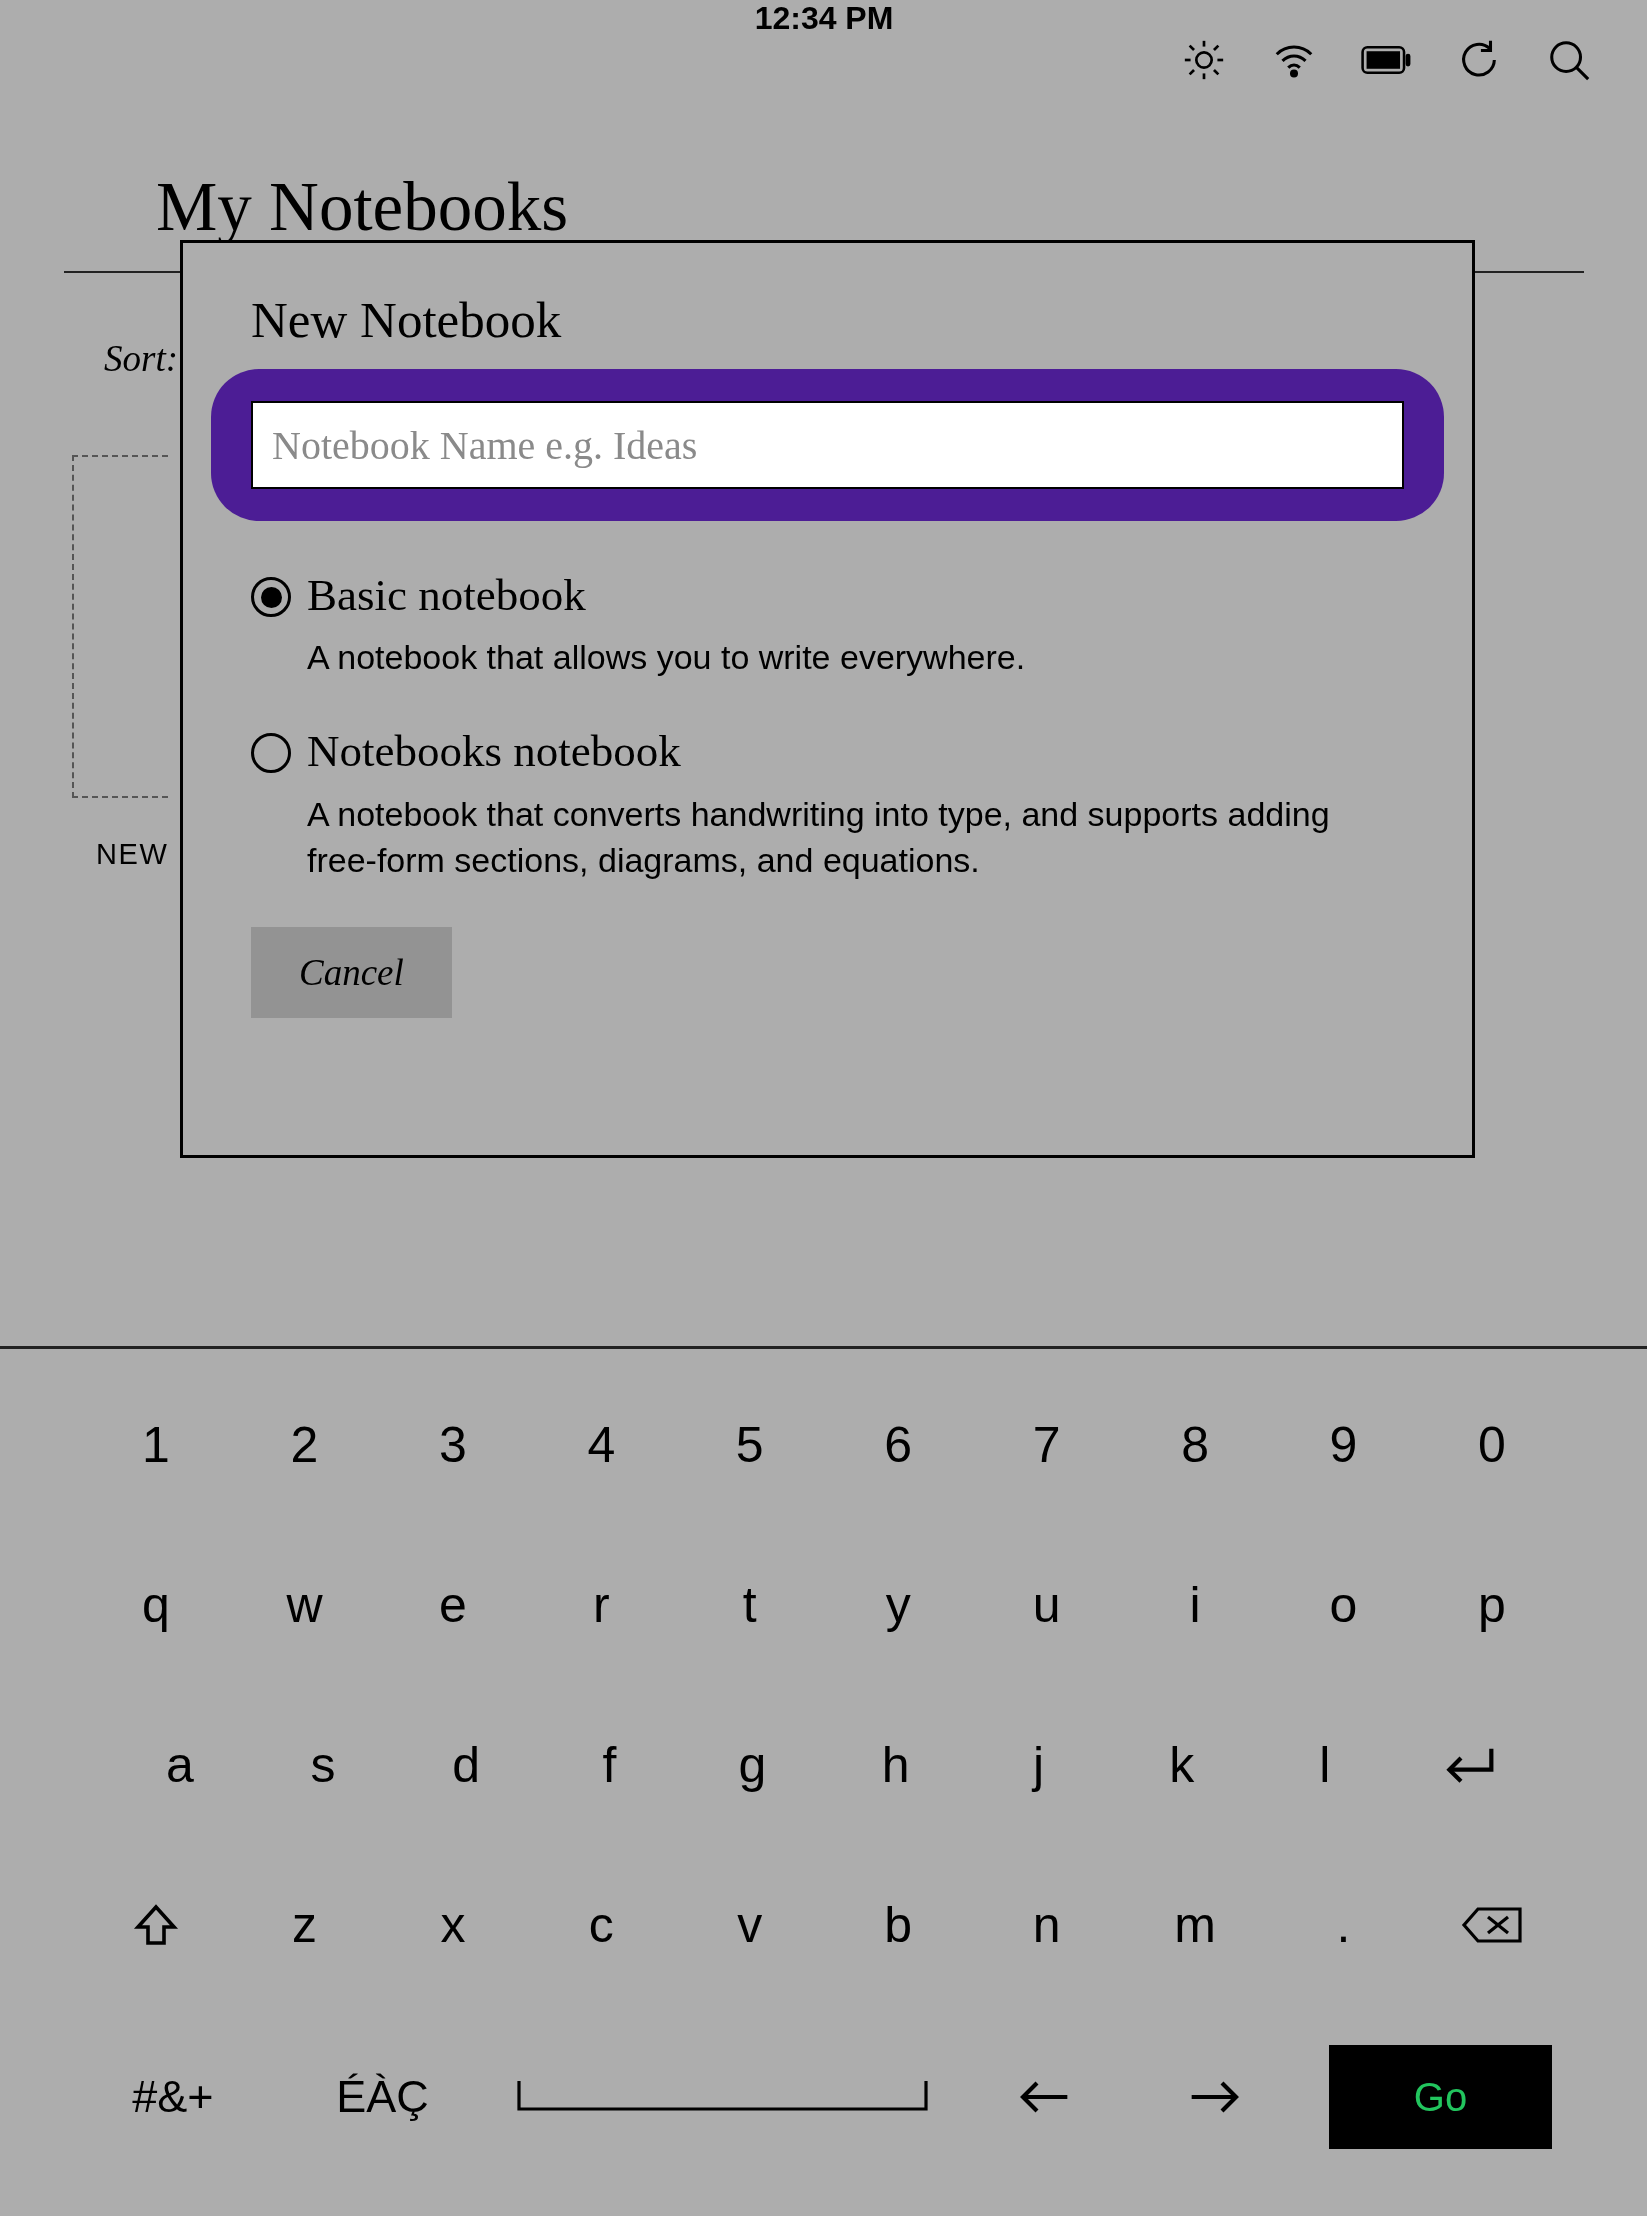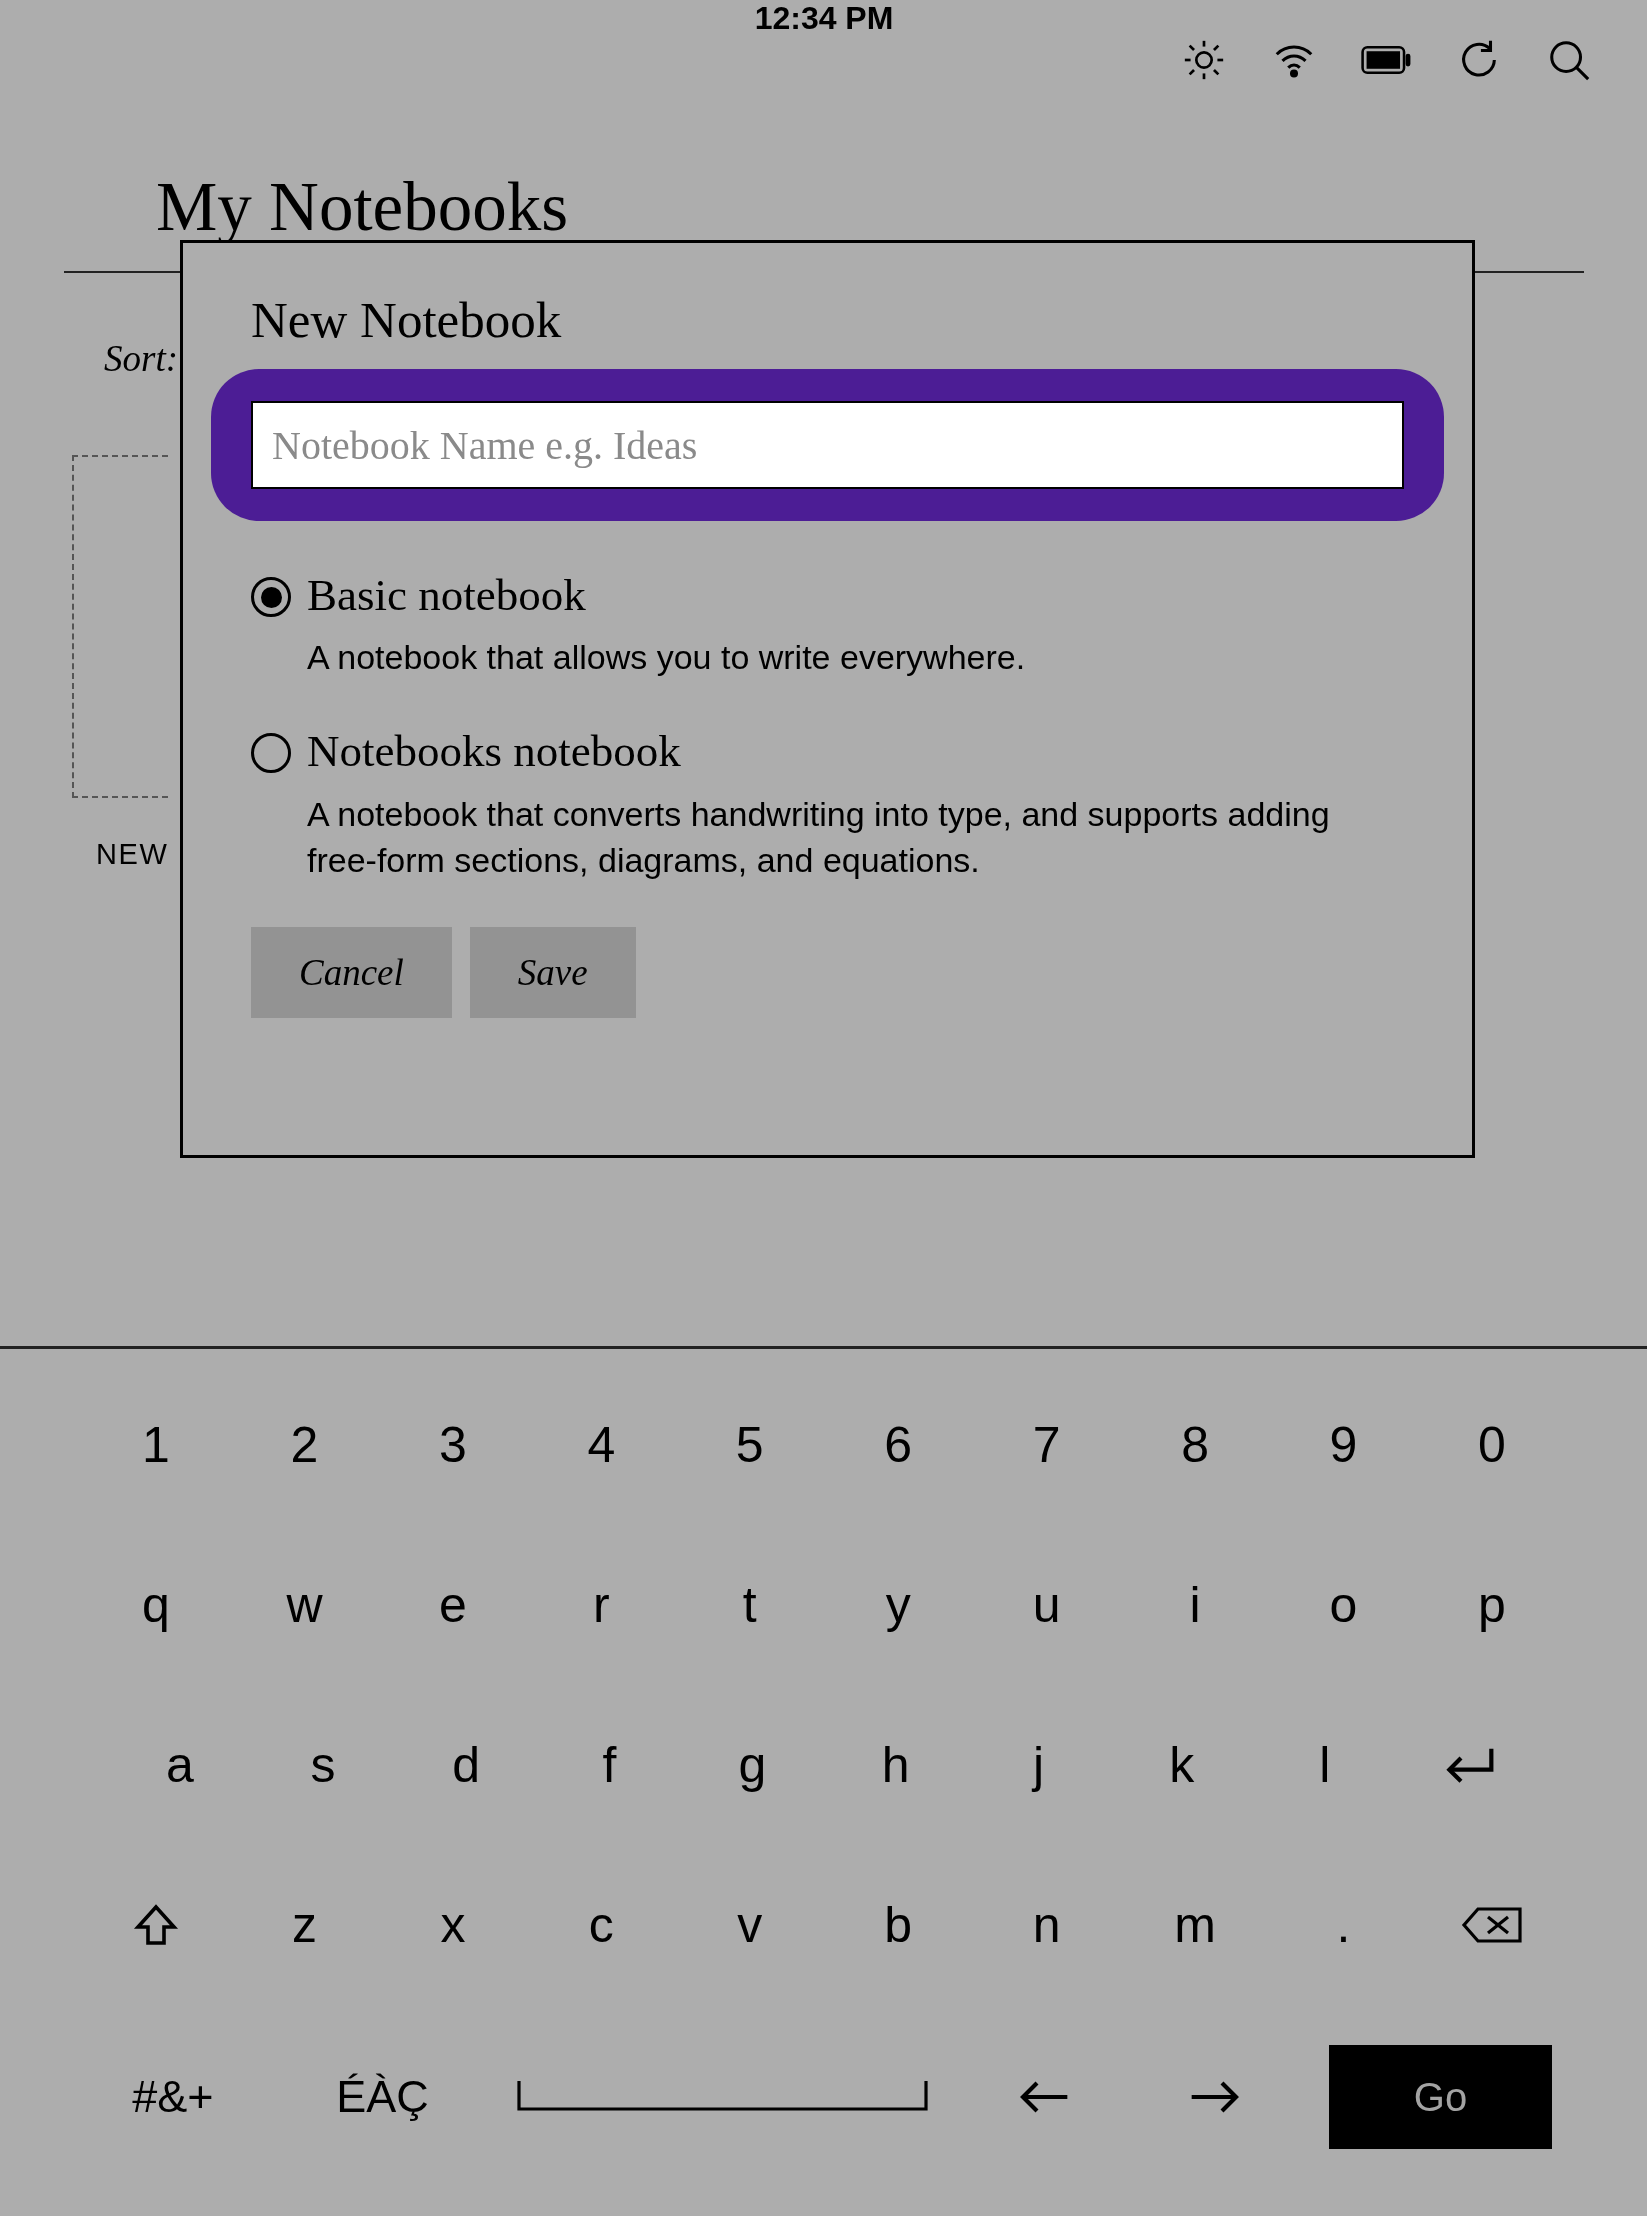--- a/index.html
+++ b/index.html
@@ -166,21 +166,21 @@
   .key {
     width: 120px; height: 80px;
     display: flex; align-items: center; justify-content: center;
     font-size: 50px;
   }
   .krow3 { padding: 0 24px 0 24px; }
   .krow5 { justify-content: flex-start; gap: 56px; }
   .space-key { flex: 1; display:flex; align-items:center; justify-content:center; }
   .go-key {
     width: 232px; height: 104px;
-    background: #000; color: #a3a3a3;
+    background: #000; color: #22c55e;
     font-size: 40px;
     display:flex; align-items:center; justify-content:center;
   }
   .sym-key { font-size: 45px; width: 160px; }
   .accent-key { font-size: 45px; width: 160px; }
 </style>
 </head>
 <body>
 
 <div class="status-bar">
@@ -254,21 +254,20 @@
   <div class="option">
     <div class="radio"></div>
     <div>
       <div class="option-title">Notebooks notebook</div>
       <div class="option-desc">A notebook that converts handwriting into type, and supports adding free-form sections, diagrams, and equations.</div>
     </div>
   </div>
 
   <div class="dialog-buttons">
     <button class="dlg-btn">Cancel</button>
-    <button class="dlg-btn">Save</button>
   </div>
 </div>
 
 <div class="kbd-sep"></div>
 <div class="keyboard">
 
   <div class="krow">
     <div class="key">1</div>
     <div class="key">2</div>
     <div class="key">3</div>

